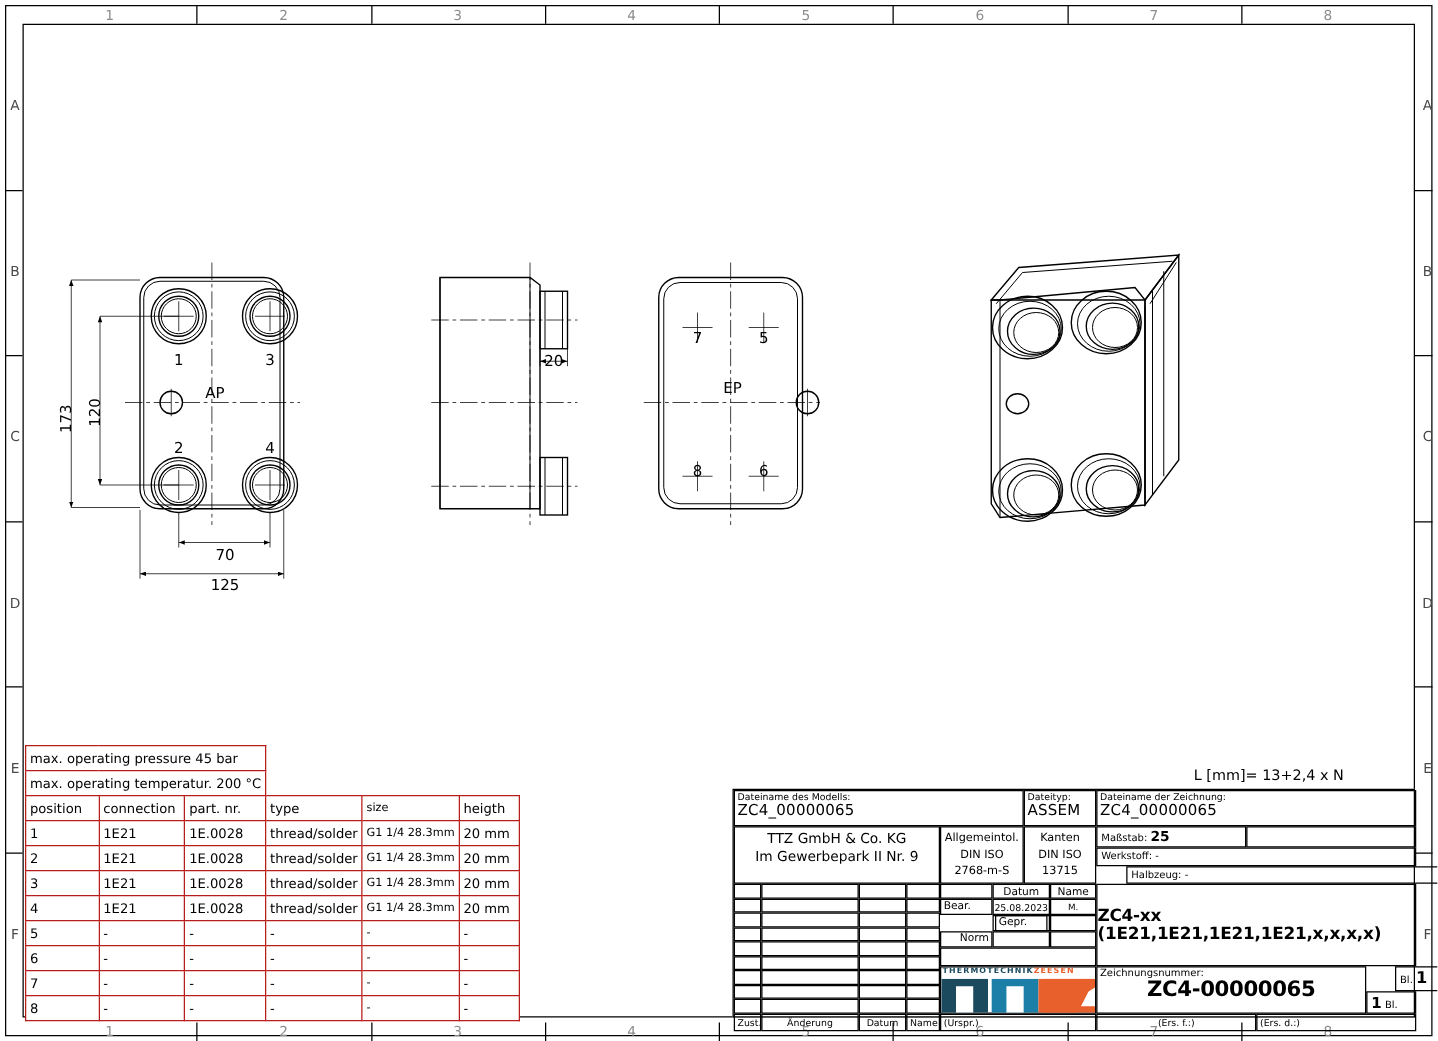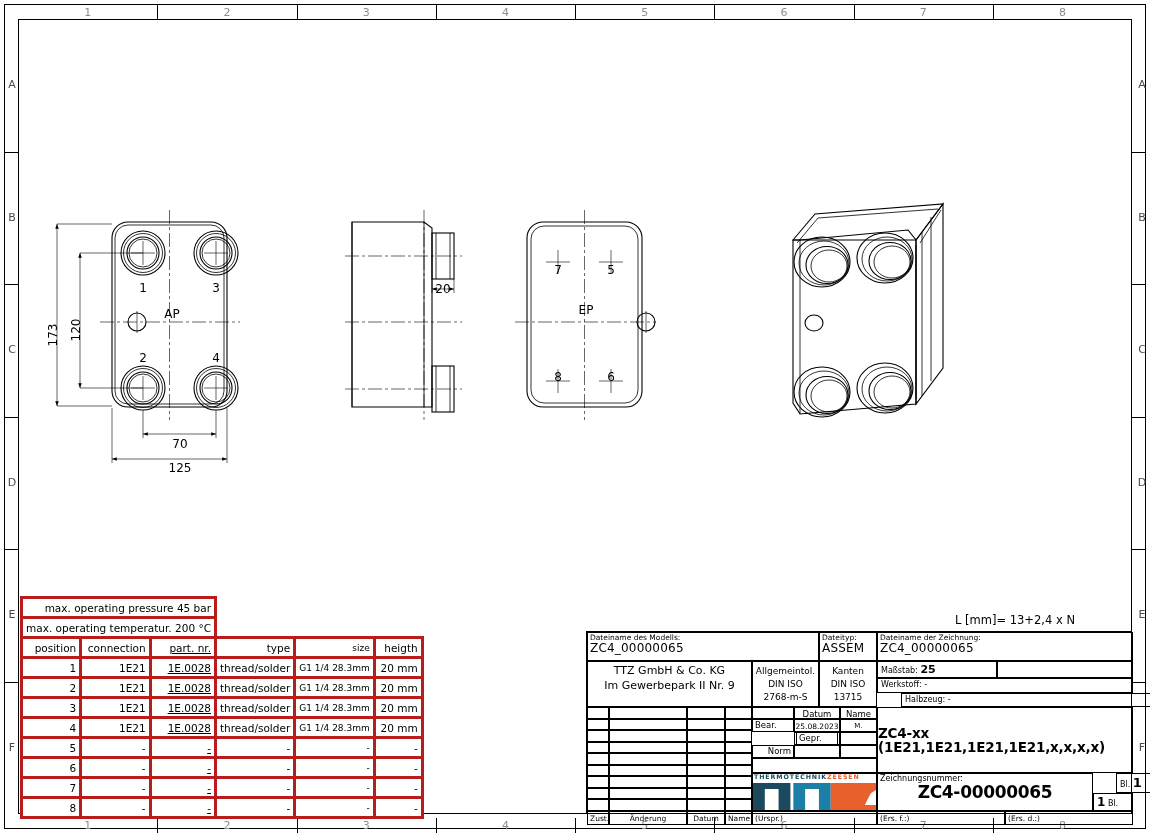--- a/index.html
+++ b/index.html
@@ -45,31 +45,30 @@
 
   
   #spec-table {
     position: absolute;
     left: 20px; top: 596px;
     border-collapse: collapse;
     font-family: "DejaVu Sans", sans-serif;
     background: #fff;
   }
   #spec-table td {
-    border: 3px solid #b91c1c;
+    border: 1px solid #b91c1c;
     font-size: 10.5px;
     padding: 1px 3px;
     height: 20px;
     white-space: nowrap;
     color: #000;
-    text-align: right;
   }
   .c-pos   { width: 58px; }
   .c-conn  { width: 68px; }
-  .c-part  { width: 64px; text-decoration: underline; }
+  .c-part  { width: 64px; }
   .c-type  { width: 76px; }
   .c-size  { width: 76px; font-size: 9px !important; }
   .c-heig  { width: 48px; }
 
   
   #formula {
     position: absolute;
     left: 955px; top: 585px;
     font-size: 11.5px;
     line-height: 14px;
@@ -622,17 +621,17 @@
       <b style="font-size:12px;">1</b>
       <span style="font-size:8px;">Bl.</span>
     </div>
 
     <div id="footer-row">
         <div class="tb-cell" style="left: 0px; top: 179px; width: 22px; height: 14px; font-size: 7.5px; text-align: left; line-height: 13px; padding: 0px 2px;">Zust.</div>
         <div class="tb-cell" style="left: 22px; top: 179px; width: 78px; height: 14px; font-size: 7.5px; text-align: center; line-height: 13px; padding: 0px 2px;">Änderung</div>
         <div class="tb-cell" style="left: 100px; top: 179px; width: 38px; height: 14px; font-size: 7.5px; text-align: center; line-height: 13px; padding: 0px 2px;">Datum</div>
         <div class="tb-cell" style="left: 138px; top: 179px; width: 27px; height: 14px; font-size: 7.5px; text-align: center; line-height: 13px; padding: 0px 2px;">Name</div>
         <div class="tb-cell" style="left: 165px; top: 179px; width: 125px; height: 14px; font-size: 7.5px; text-align: left; line-height: 13px; padding: 0px 2px;">(Urspr.)</div>
-        <div class="tb-cell" style="left: 290px; top: 179px; width: 128px; height: 14px; font-size: 7.5px; text-align: left; line-height: 13px; padding: 0px 2px;">(Ers. f.:)</div>
+        <div class="tb-cell" style="left: 290px; top: 179px; width: 128px; height: 14px; font-size: 7.5px; text-align: center; line-height: 13px; padding: 0px 2px;">(Ers. f.:)</div>
         <div class="tb-cell" style="left: 418px; top: 179px; width: 128px; height: 14px; font-size: 7.5px; text-align: left; line-height: 13px; padding: 0px 2px;">(Ers. d.:)</div>
       </div>
   </div>
 </div>
 
 </body></html>

